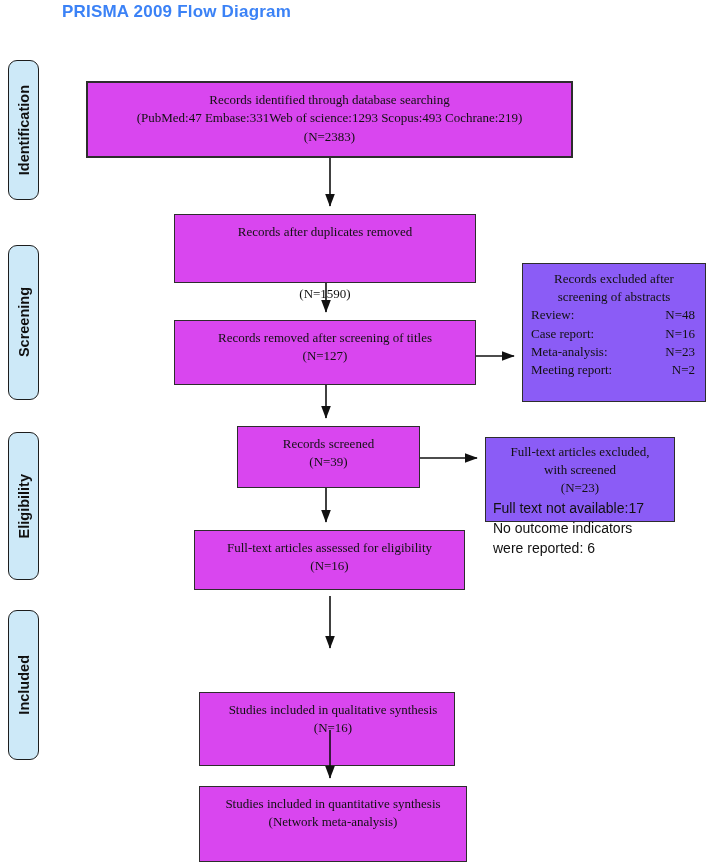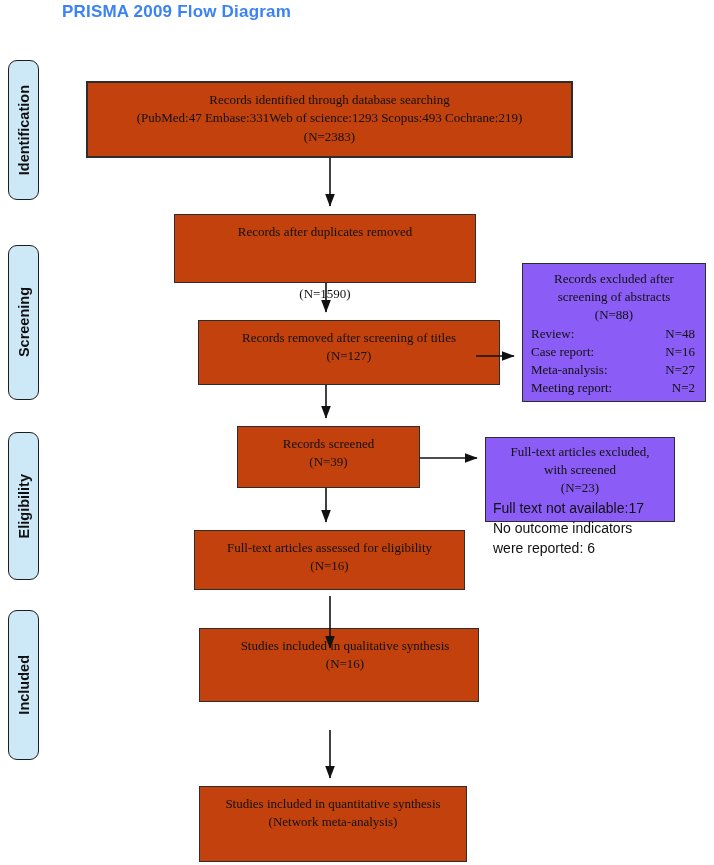--- a/index.html
+++ b/index.html
@@ -25,32 +25,32 @@
     font-family:"Liberation Sans", sans-serif; font-weight:bold;
     font-size:14.5px; color:#101010; white-space:nowrap;
   }
   .stage-identification { top:60px;  height:140px; }
   .stage-screening      { top:245px; height:155px; }
   .stage-eligibility    { top:432px; height:148px; }
   .stage-included       { top:610px; height:150px; }
 
   
   .fbox {
-    position:absolute; background:#c2410c; border:1.6px solid #2d2d2d;
+    position:absolute; background:#d946ef; border:1.6px solid #2d2d2d;
     box-sizing:border-box; display:flex; flex-direction:column;
     align-items:center; justify-content:flex-start;
     font-size:13px; line-height:1.42; text-align:center; padding-top:8px;
   }
   .fbox div { white-space:nowrap; }
   .box-identified   { left:86px;  top:81px;  width:487px; height:77px; border-width:2px; }
   .box-duplicates   { left:174px; top:214px; width:302px; height:69px;gap:44px; }
-  .box-titles       { left:174px; top:320px; width:302px; height:65px;margin-left:24px; }
+  .box-titles       { left:174px; top:320px; width:302px; height:65px; }
   .box-screened     { left:237px; top:426px; width:183px; height:62px; }
   .box-assessed     { left:194px; top:530px; width:271px; height:60px; }
-  .box-qualitative  { left:199px; top:628px; width:280px; height:74px;padding-left:12px; }
+  .box-qualitative  { left:199px; top:692px; width:256px; height:74px;padding-left:12px; }
   .box-quantitative { left:199px; top:786px; width:268px; height:76px; }
 
   
   .sbox {
     position:absolute; background:#8b5cf6; border:1.6px solid #2d2d2d;
     box-sizing:border-box; font-size:13px; line-height:1.4;
   }
   .box-abstract-excluded { left:522px; top:263px; width:184px; height:139px; padding-top:6px; }
   .box-fulltext-excluded { left:485px; top:437px; width:190px; height:85px; padding-top:5px; }
   .sbox .stitle { text-align:center; white-space:nowrap; }
@@ -117,32 +117,31 @@
   </div>
 
   <div class="fbox box-quantitative">
     <div>Studies included in quantitative synthesis</div>
     <div>(Network meta-analysis)</div>
   </div>
 
   <div class="sbox box-abstract-excluded">
     <div class="stitle">Records excluded after</div>
     <div class="stitle">screening of abstracts</div>
-    <div class="stitle">(N=88)</div>
     <div class="srow">
       <span>Review:</span>
       <span>N=48</span>
     </div>
     <div class="srow">
       <span>Case report:</span>
       <span>N=16</span>
     </div>
     <div class="srow">
       <span>Meta-analysis:</span>
-      <span>N=27</span>
+      <span>N=23</span>
     </div>
     <div class="srow">
       <span>Meeting report:</span>
       <span>N=2</span>
     </div>
   </div>
 
   <div class="sbox box-fulltext-excluded">
     <div class="stitle">Full-text articles excluded,</div>
     <div class="stitle">with screened</div>

